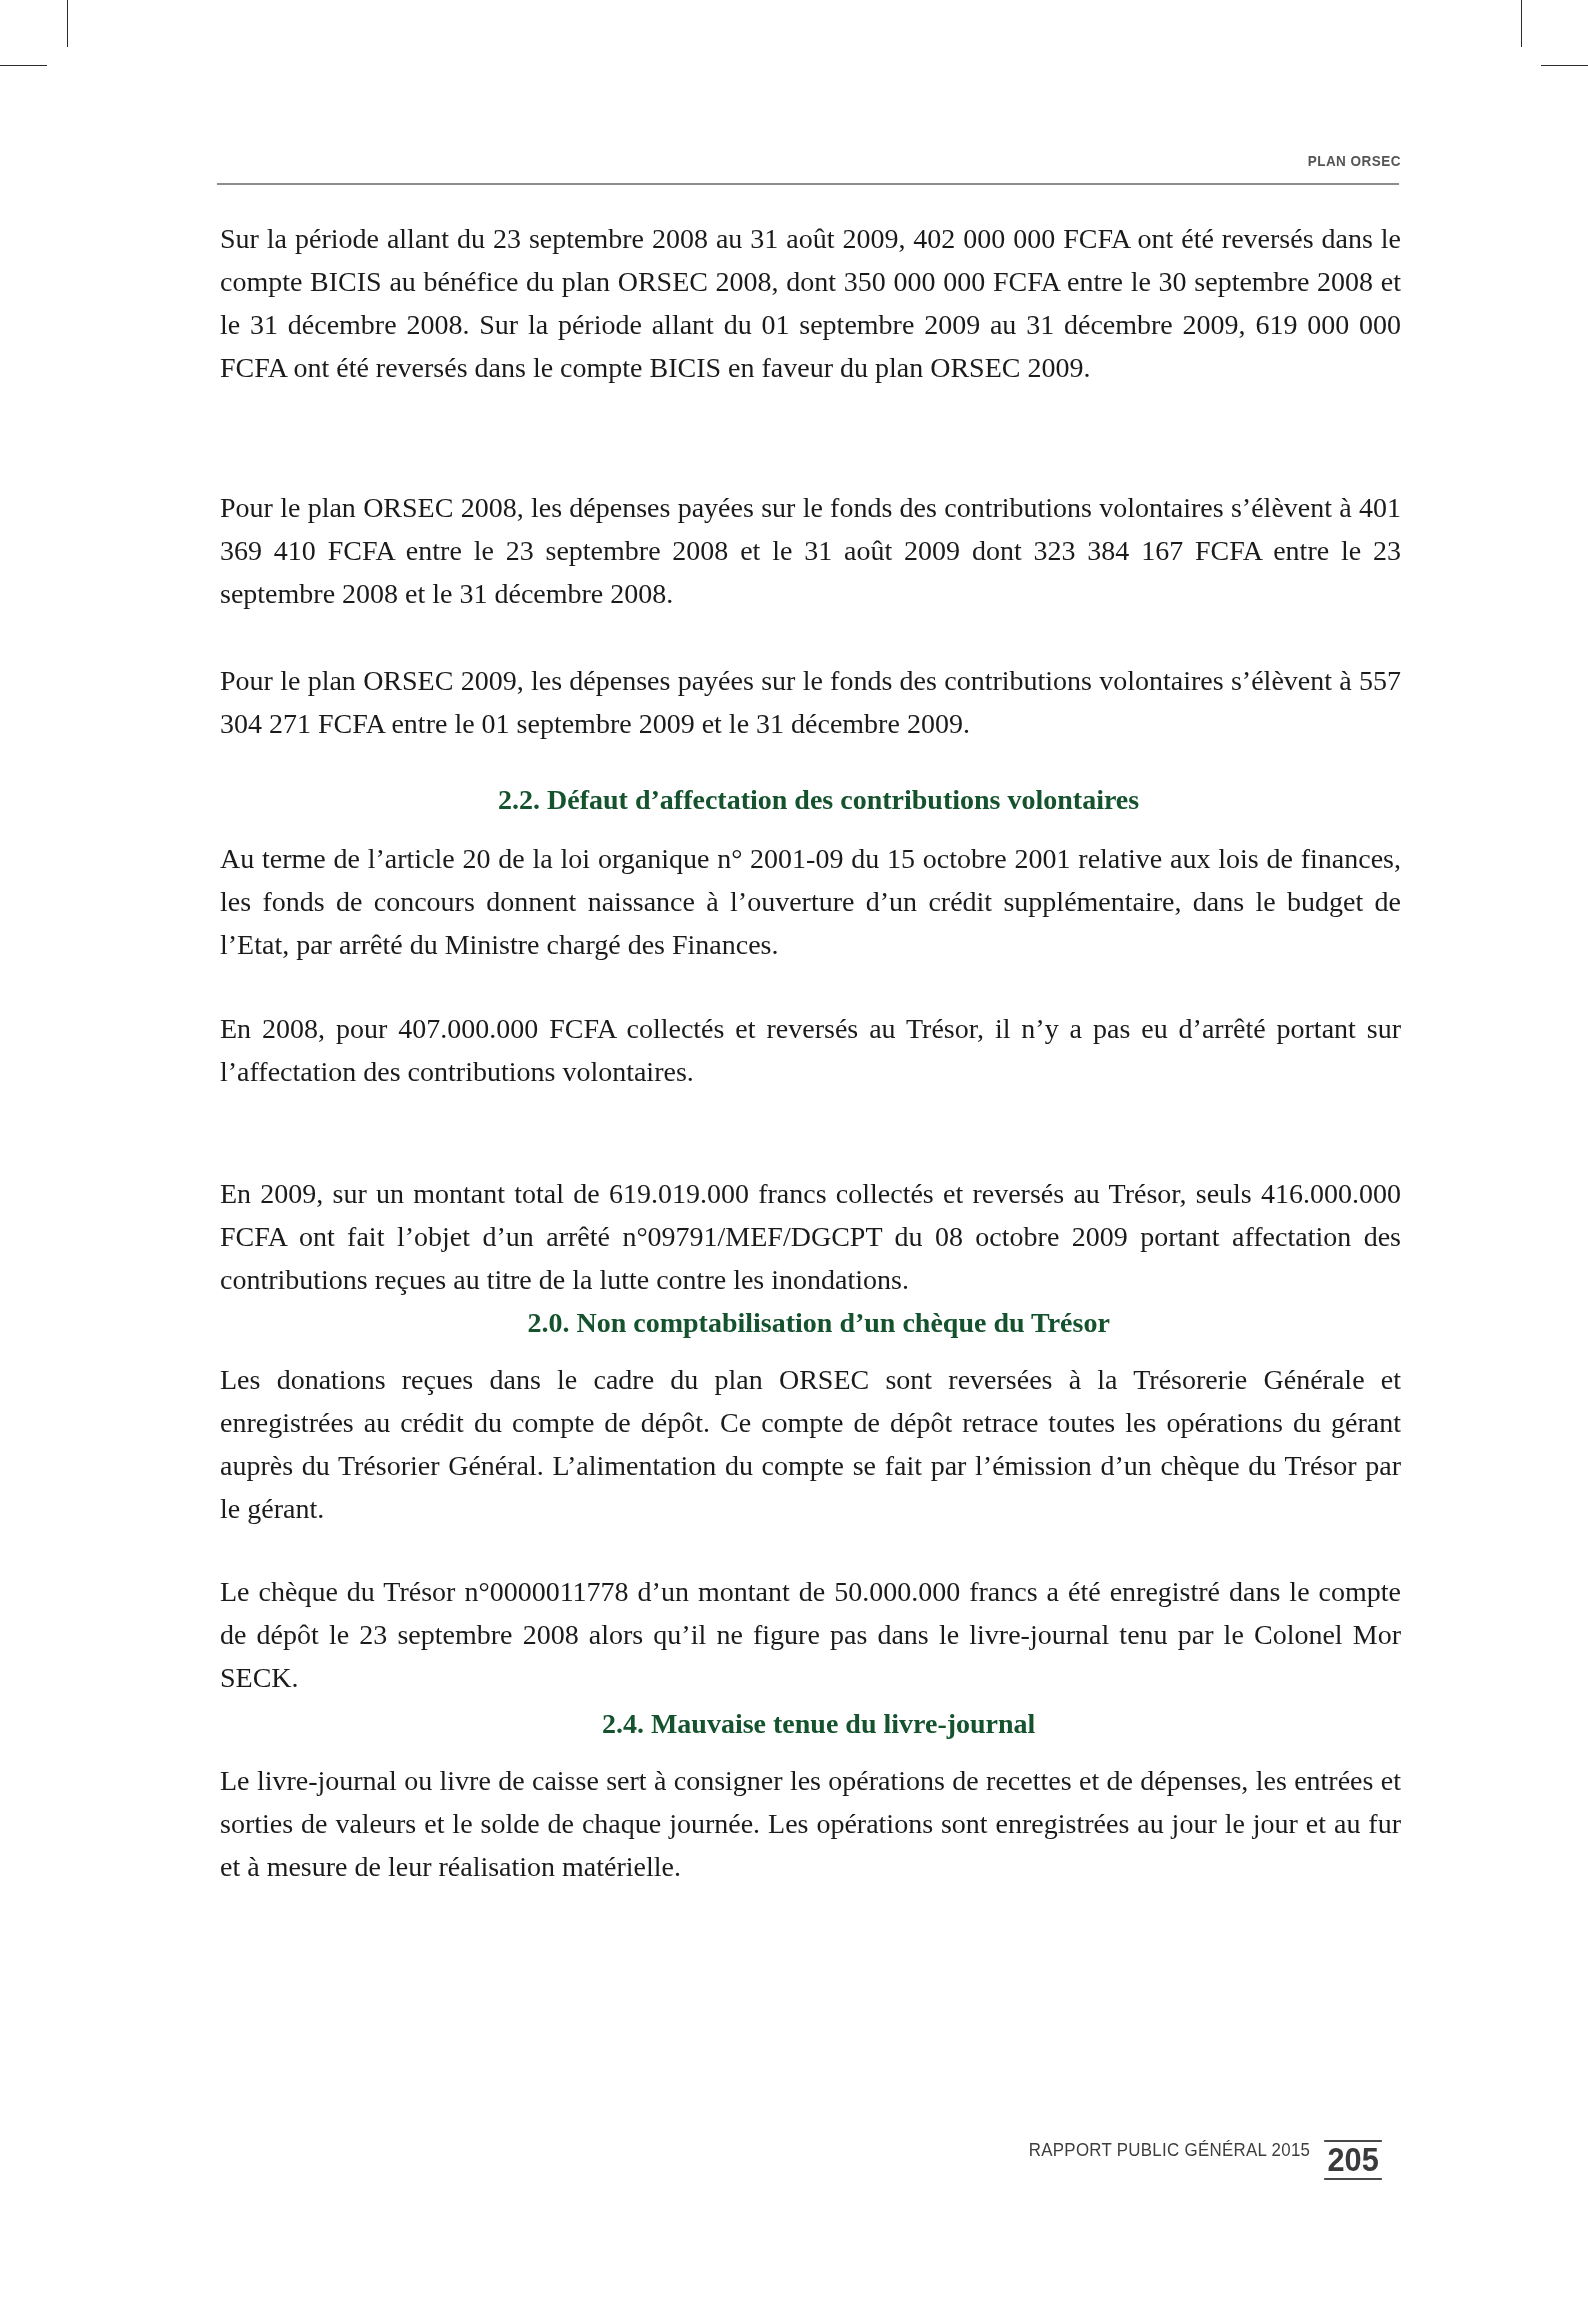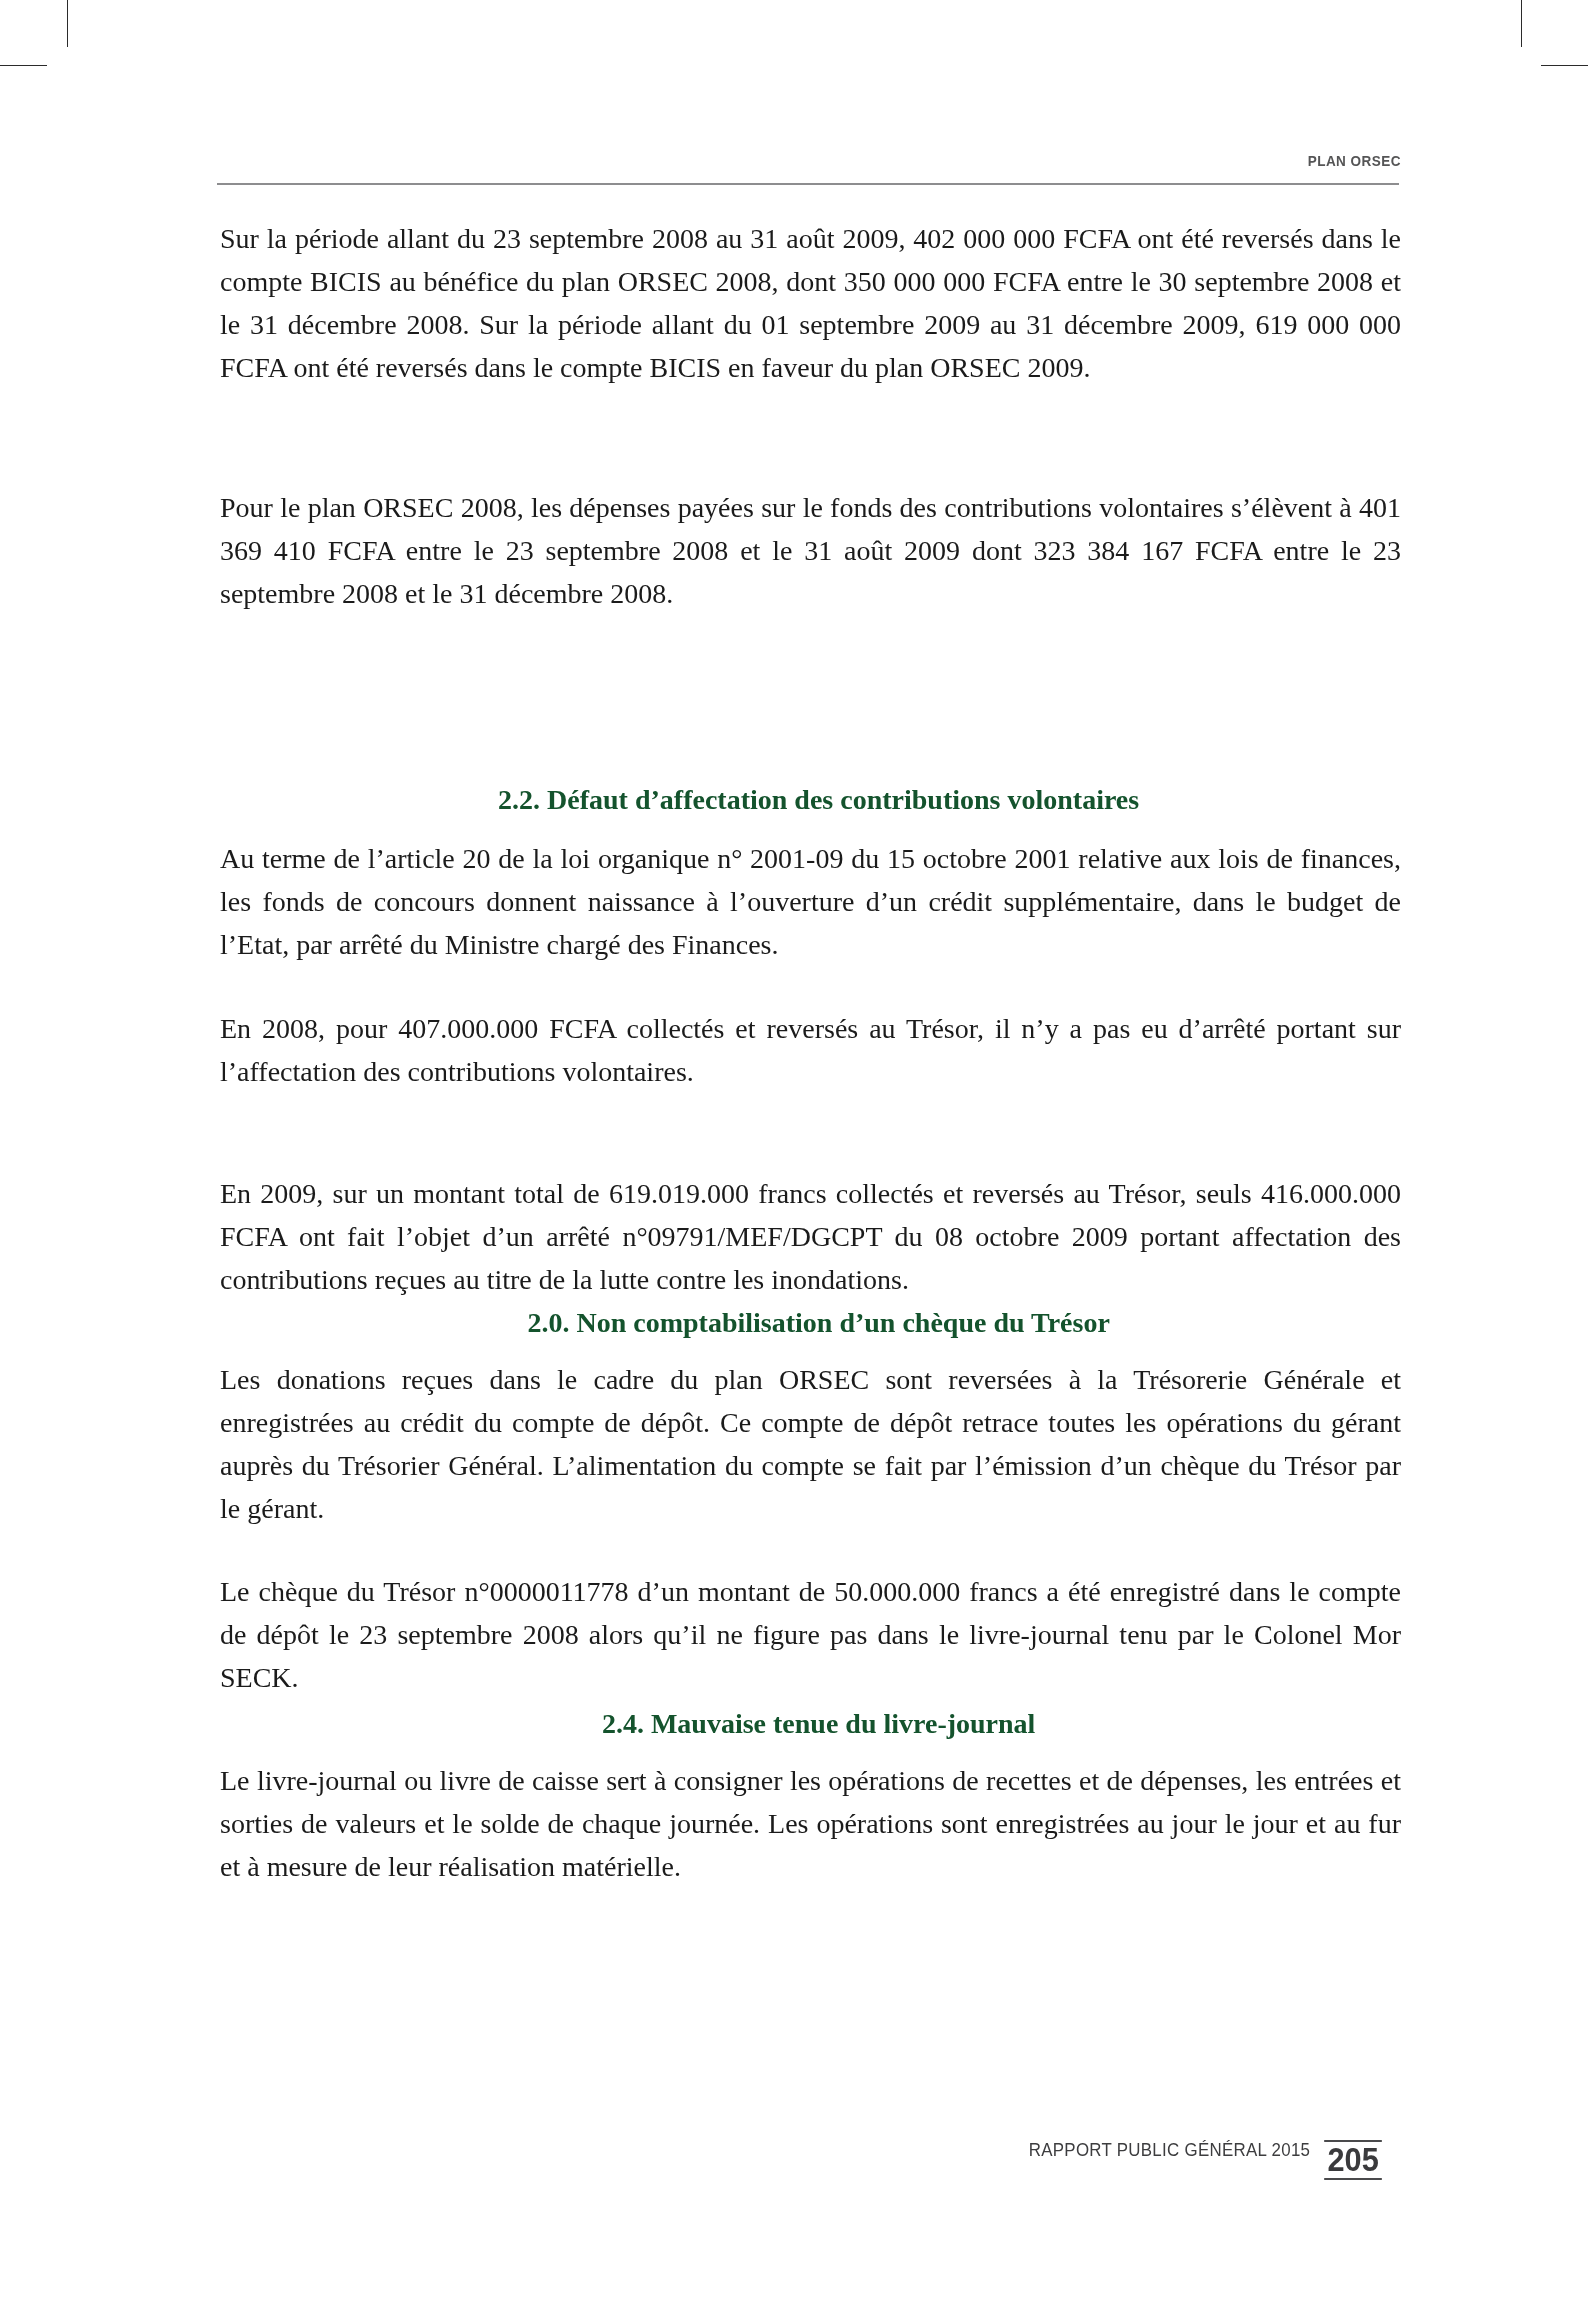--- a/index.html
+++ b/index.html
@@ -144,20 +144,23 @@
   <div class="runhead-rule"></div>
 
   <div class="body-block" style="top:217px;">
     <p class="para">Sur la période allant du 23 septembre 2008 au 31 août 2009, 402 000 000 FCFA ont été reversés dans le compte BICIS au bénéfice du plan ORSEC 2008, dont 350 000 000 FCFA entre le 30 septembre 2008 et le 31 décembre 2008. Sur la période allant du 01 septembre 2009 au 31 décembre 2009, 619 000 000 FCFA ont été reversés dans le compte BICIS en faveur du plan ORSEC 2009.</p>
   </div>
 
   <div class="body-block" style="top:486px;">
     <p class="para">Pour le plan ORSEC 2008, les dépenses payées sur le fonds des contributions volontaires s’élèvent à 401 369 410 FCFA entre le 23 septembre 2008 et le 31 août 2009 dont 323 384 167 FCFA entre le 23 septembre 2008 et le 31 décembre 2008.</p>
   </div>
 
+  <div class="body-block" style="top:659px;">
+    <p class="para">Pour le plan ORSEC 2009, les dépenses payées sur le fonds des contributions volontaires s’élèvent à 557 304 271 FCFA entre le 01 septembre 2009 et le 31 décembre 2009.</p>
+  </div>
 
   <div class="body-block" style="top:780px;">
     <h2 class="section">
       <span class="inner">2.2. Défaut d’affectation des contributions volontaires</span>
     </h2>
   </div>
 
   <div class="body-block" style="top:837px;">
     <p class="para">Au terme de l’article 20 de la loi organique n° 2001-09 du 15 octobre 2001 relative aux lois de finances, les fonds de concours donnent naissance à l’ouverture d’un crédit supplémentaire, dans le budget de l’Etat, par arrêté du Ministre chargé des Finances.</p>
   </div>

